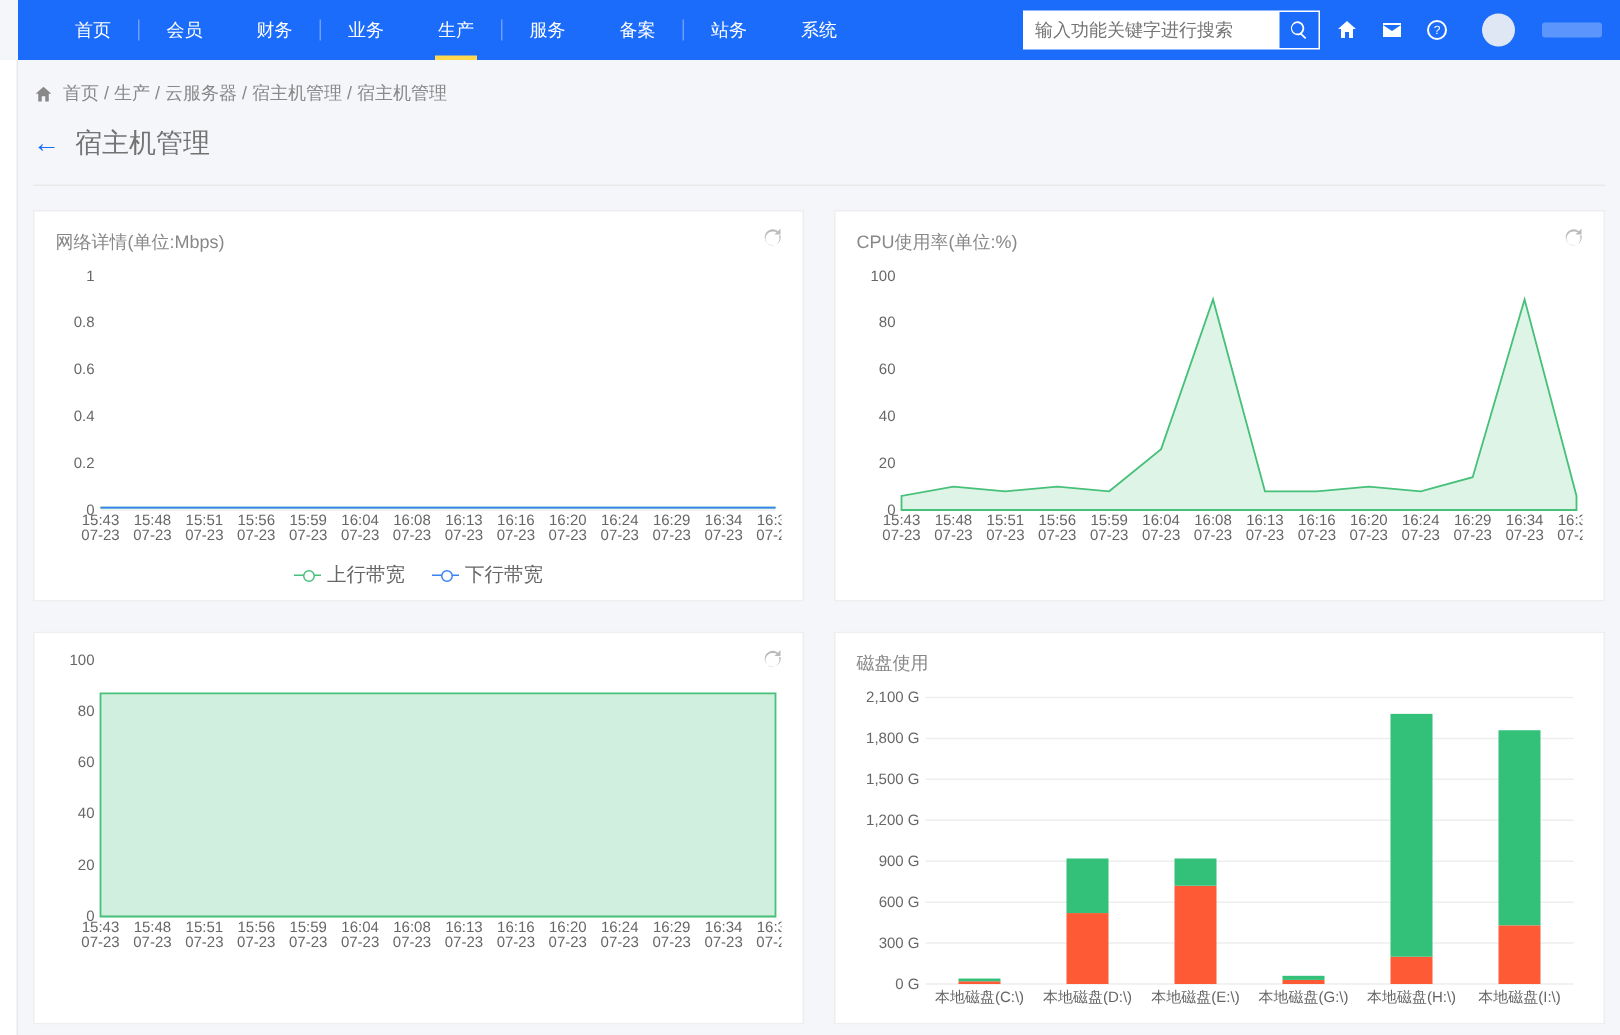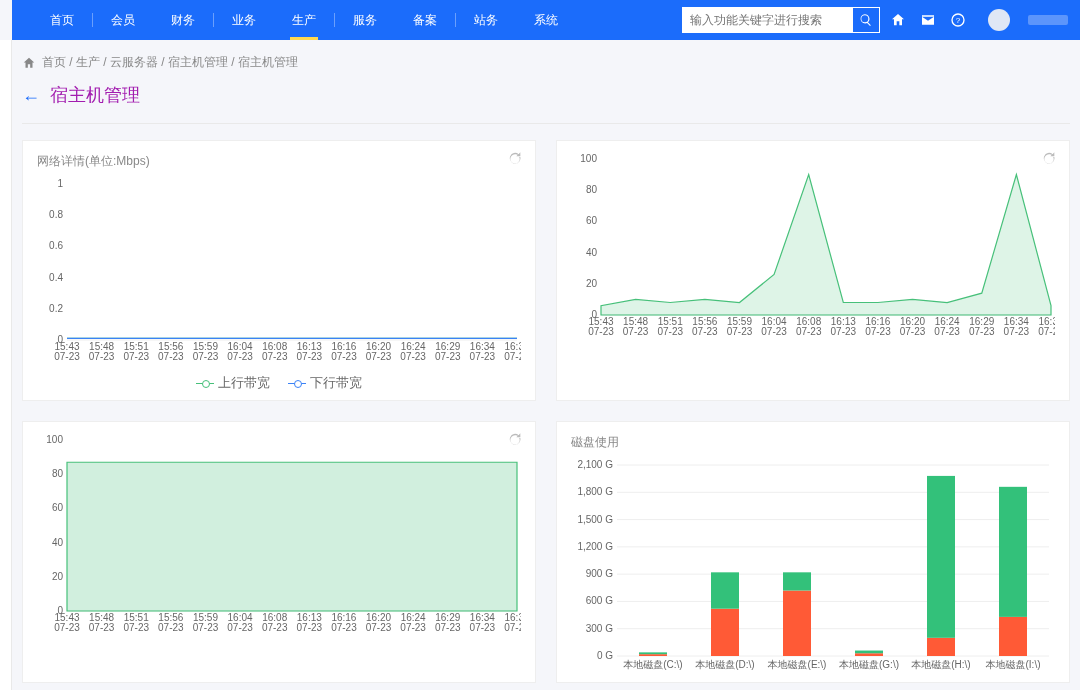--- a/index.html
+++ b/index.html
@@ -16,21 +16,21 @@
   .topbar-icons svg { width: 16px; height: 16px; fill: #fff; }
   .avatar { width: 22px; height: 22px; border-radius: 50%; background: #dfe7f5; margin-left: 8px; }
   .username { width: 40px; height: 10px; background: #5c95fb; margin-left: 4px; border-radius: 2px; }
 
   .page { background: #f5f6fa; padding: 0 0 10px 0; }
   .rail { position: absolute; left: 0; top: 40px; width: 12px; height: 650px; background: #fff; border-right: 1px solid #e9e9e9;}
   .content { margin-left: 12px; }
   .breadcrumb { padding: 14px 10px 6px 10px; display: flex; align-items: center; gap: 6px; color: #888; }
   .title-row { display: flex; align-items: center; gap: 10px; padding: 6px 10px 16px 10px; }
   .back-arrow { color: #1b6cfb; font-size: 18px; cursor: pointer; }
-  .page-title { font-size: 18px; color: #a21caf; }
+  .page-title { font-size: 18px; color: #737373; }
   .hairline { height: 1px; background: #e9e9e9; margin: 0 10px; }
 
   .grid { display: grid; grid-template-columns: 1fr 1fr; gap: 20px; padding: 16px 10px 0 10px; }
   .panel { background: #fff; border: 1px solid #eee; padding: 12px 14px 8px 14px; position: relative; }
   .panel-title { color: #888; font-size: 12px; margin-bottom: 8px; }
   .refresh { position: absolute; top: 10px; right: 12px; width: 16px; height: 16px; cursor: pointer; fill: #bbb; }
   svg.chart { display: block; width: 100%; }
   .legend { display: flex; gap: 18px; justify-content: center; margin-top: 6px; color: #666; font-size: 13px; }
   .lg-mark { display: inline-block; width: 18px; height: 0; position: relative; vertical-align: middle; margin-right: 4px; }
   .lg-mark::before { content: ""; position: absolute; left: 0; right: 0; top: -1px; border-top: 1.5px solid var(--c); }
@@ -149,20 +149,21 @@
           <path d="M30,160.44 L64.61538461538461,160.44 L99.23076923076924,160.44 L133.84615384615387,160.44 L168.46153846153848,160.44 L203.0769230769231,160.44 L237.6923076923077,160.44 L272.30769230769226,160.44 L306.92307692307696,160.44 L341.53846153846155,160.44 L376.1538461538462,160.44 L410.7692307692308,160.44 L445.3846153846154,160.44 L480,160.44" class="net-up"></path>
           <path d="M30,160.44 L64.61538461538461,160.44 L99.23076923076924,160.44 L133.84615384615387,160.44 L168.46153846153848,160.44 L203.0769230769231,160.44 L237.6923076923077,160.44 L272.30769230769226,160.44 L306.92307692307696,160.44 L341.53846153846155,160.44 L376.1538461538462,160.44 L410.7692307692308,160.44 L445.3846153846154,160.44 L480,160.44" class="net-dn"></path>
         </svg>
       <div class="legend">
         <span><span class="lg-mark" style="--c:#47c07a"></span><span>上行带宽</span></span>
         <span><span class="lg-mark" style="--c:#3b82f6"></span><span>下行带宽</span></span>
       </div>
     </div>
 
     <div class="panel">
+      <div class="panel-title">CPU使用率(单位:%)</div>
       <svg class="refresh" viewBox="0 0 24 24">
           <path d="M12 5a7 7 0 106.3 4H20a8 8 0 11-2.6-4.3L20 2v6h-6l2.2-2.2A6 6 0 0012 5z"></path>
         </svg>
       <svg class="chart" id="chart-cpu" height="190" viewBox="0 0 484 190">
           <text x="26" y="165" text-anchor="end" class="axis-text">0</text>
           <text x="26" y="133.8" text-anchor="end" class="axis-text">20</text>
           <text x="26" y="102.6" text-anchor="end" class="axis-text">40</text>
           <text x="26" y="71.4" text-anchor="end" class="axis-text">60</text>
           <text x="26" y="40.19999999999999" text-anchor="end" class="axis-text">80</text>
           <text x="26" y="9" text-anchor="end" class="axis-text">100</text>

